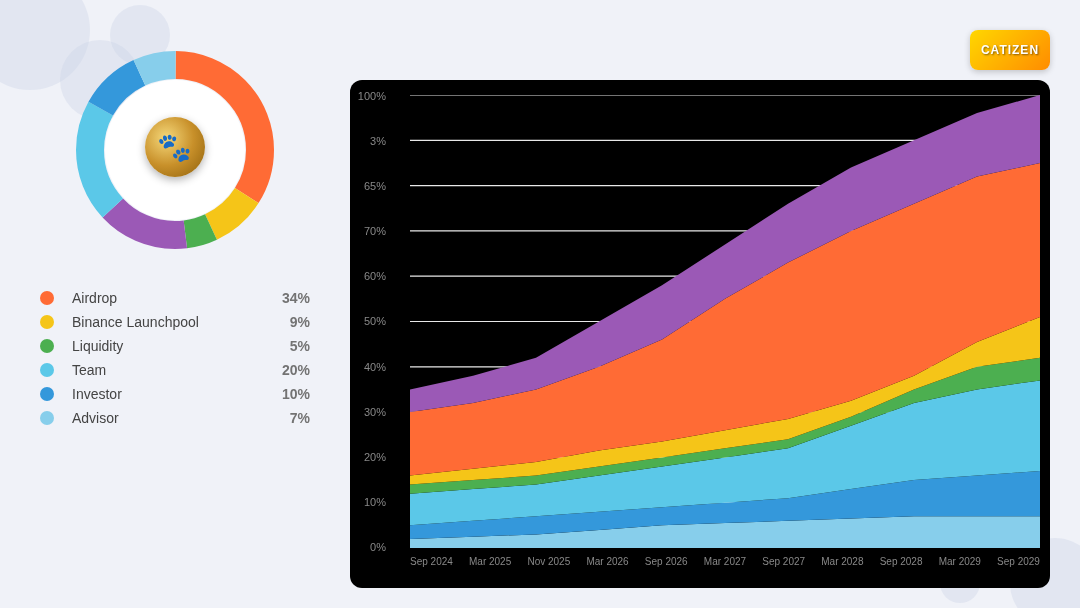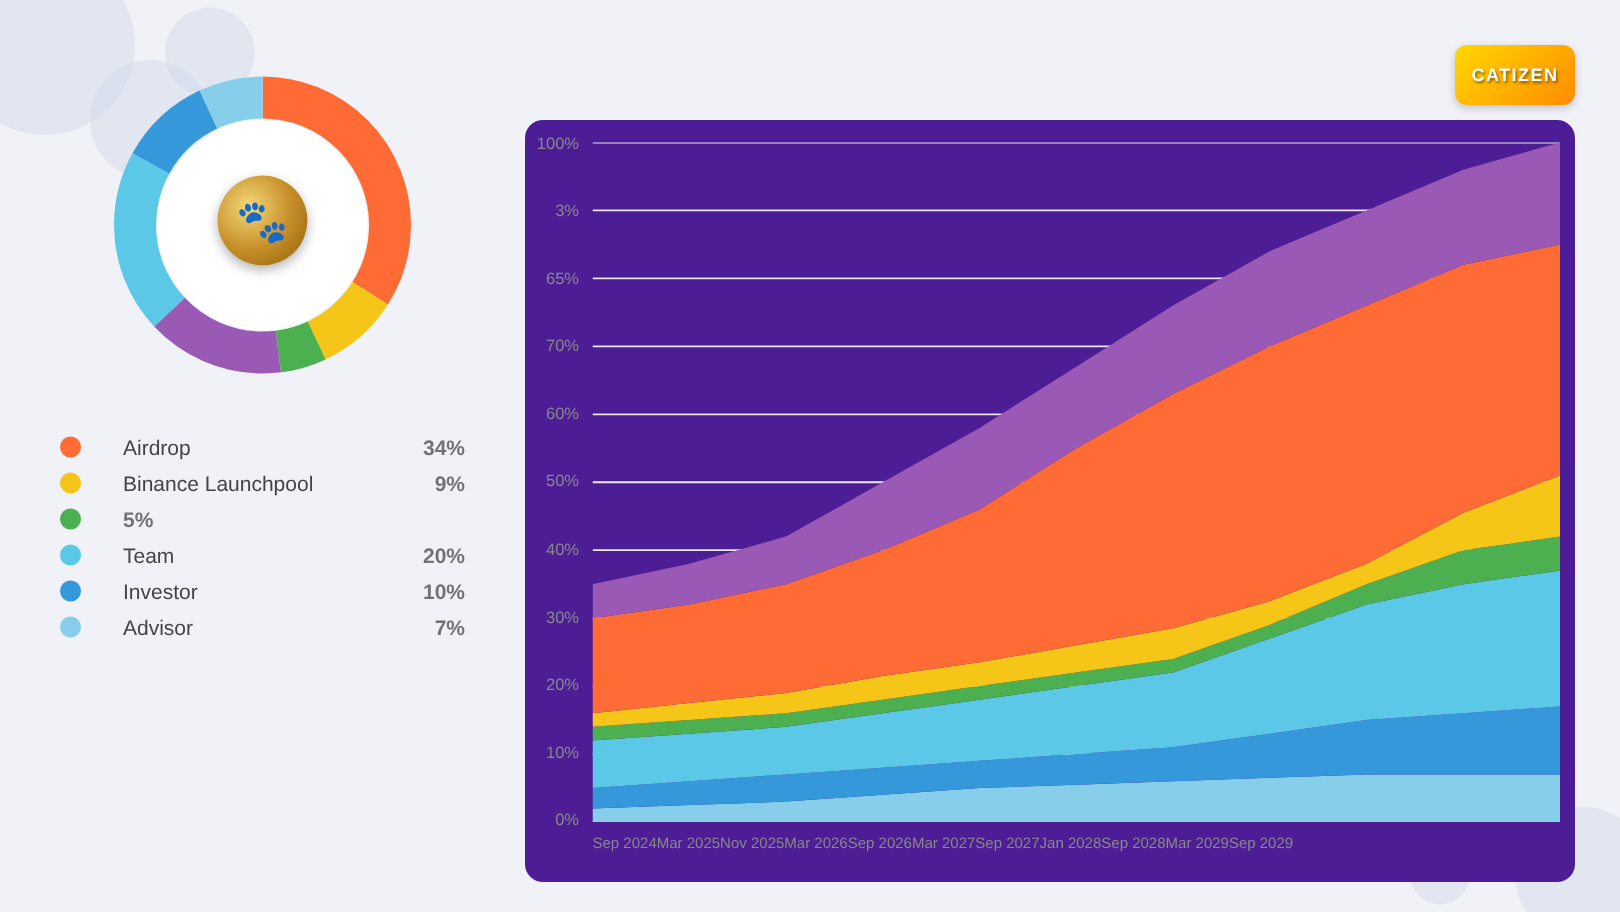--- a/index.html
+++ b/index.html
@@ -84,21 +84,21 @@
 
     
     .legend {
       width: 100%;
       padding: 0 10px;
     }
     .legend-item {
       display: flex;
       align-items: center;
       margin-bottom: 8px;
-      gap: 28px;
+      gap: 18px;
     }
     .legend-dot {
       width: 14px;
       height: 14px;
       border-radius: 50%;
       flex-shrink: 0;
     }
     .legend-name {
       flex: 1;
       font-size: 14px;
@@ -151,23 +151,23 @@
       font-size: 12px;
       font-weight: 900;
       color: white;
       text-shadow: 1px 1px 2px rgba(0,0,0,0.5);
     }
 
     
     .area-chart-wrapper {
       flex: 1;
       position: relative;
-      background: #4c1d95;
+      background: #000000;
       border-radius: 12px;
-      padding: 15px 10px 10px 45px;
+      padding: 15px 10px 10px 60px;
     }
 
     .y-axis-labels {
       position: absolute;
       left: 0;
       top: 10px;
       bottom: 35px;
       display: flex;
       flex-direction: column;
       justify-content: space-between;
@@ -175,20 +175,21 @@
     }
     .y-label {
       font-size: 11px;
       color: #888;
       text-align: right;
       padding-right: 6px;
     }
 
     .x-axis-labels {
       display: flex;
+      justify-content: space-between;
       padding: 4px 0 0 0;
       height: 25px;
     }
     .x-label {
       font-size: 10px;
       color: #888;
       text-align: center;
     }
   </style>
 </head>
@@ -238,20 +239,21 @@
     <span class="legend-name">Airdrop</span>
     <span class="legend-pct">34%</span>
   </div>
         <div class="legend-item">
     <div class="legend-dot" style="background:#F5C518"></div>
     <span class="legend-name">Binance Launchpool</span>
     <span class="legend-pct">9%</span>
   </div>
         <div class="legend-item">
     <div class="legend-dot" style="background:#4CAF50"></div>
+    <span class="legend-name">Liquidity</span>
     <span class="legend-pct">5%</span>
   </div>
         <div class="legend-item">
     <div class="legend-dot" style="background:#5BC8E8"></div>
     <span class="legend-name">Team</span>
     <span class="legend-pct">20%</span>
   </div>
         <div class="legend-item">
     <div class="legend-dot" style="background:#3498DB"></div>
     <span class="legend-name">Investor</span>
@@ -315,21 +317,21 @@
       
       <div class="x-axis-labels">
 
       <div class="x-label">Sep 2024</div>
           <div class="x-label">Mar 2025</div>
           <div class="x-label">Nov 2025</div>
           <div class="x-label">Mar 2026</div>
           <div class="x-label">Sep 2026</div>
           <div class="x-label">Mar 2027</div>
           <div class="x-label">Sep 2027</div>
-          <div class="x-label">Jan 2028</div>
+          <div class="x-label">Mar 2028</div>
           <div class="x-label">Sep 2028</div>
           <div class="x-label">Mar 2029</div>
           <div class="x-label">Sep 2029</div>
         </div>
     </div>
   </div>
 
 </div>
 
 </body></html>

